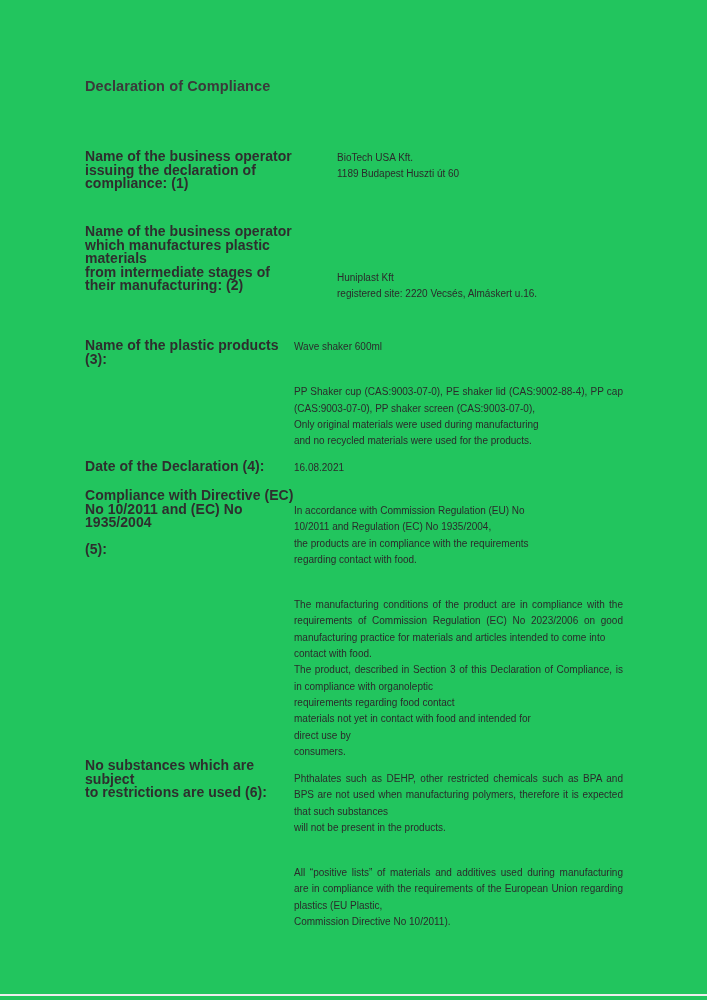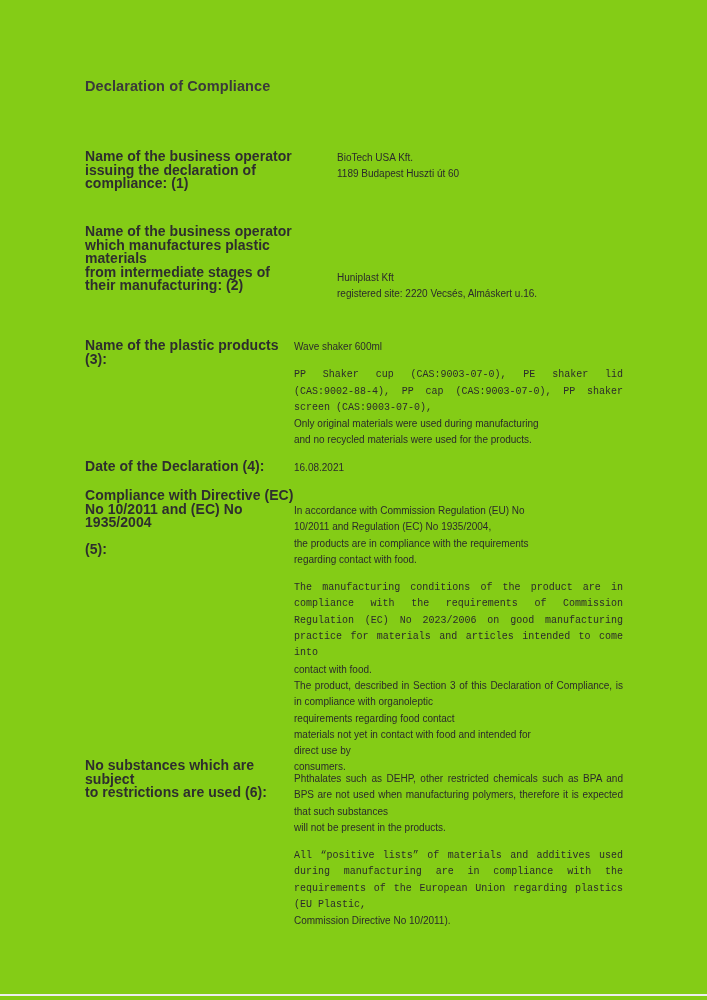--- a/index.html
+++ b/index.html
@@ -5,21 +5,21 @@
 <style>
   html, body {
     margin: 0;
     padding: 0;
     background: #ffffff;
   }
   .page {
     position: relative;
     width: 707px;
     height: 1000px;
-    background: #84cc16;
+    background: #22c55e;
     overflow: hidden;
     font-family: "Liberation Sans", sans-serif;
     color: #2b2b2b;
     -webkit-font-smoothing: antialiased;
   }
   .page-bottom-edge {
     position: absolute;
     left: 0;
     bottom: 4px;
     width: 707px;
@@ -64,21 +64,21 @@
     font-size: 10px;
     line-height: 16.3px;
     color: #2b2b2b;
   }
   
   .value.col-a { left: 337px; width: 290px; }
   .value.col-b { left: 294px; width: 329px; }
 
   .value p { margin: 0; }
   .value p.justify { text-align: justify; text-justify: inter-word; }
-  .value p.gap { margin-top: 12px; font-family: Liberation Mono, monospace; }
+  .value p.gap { margin-top: 29px; }
 
   
   #row-operator      { top: 150px; }
   #row-manufacturer  { top: 225px; }
   #row-products      { top: 339px; }
   #row-date          { top: 460px; }
   #row-compliance    { top: 489px; }
   #row-substances    { top: 759px; }
 
   #row-manufacturer .value { top: 45px; }

